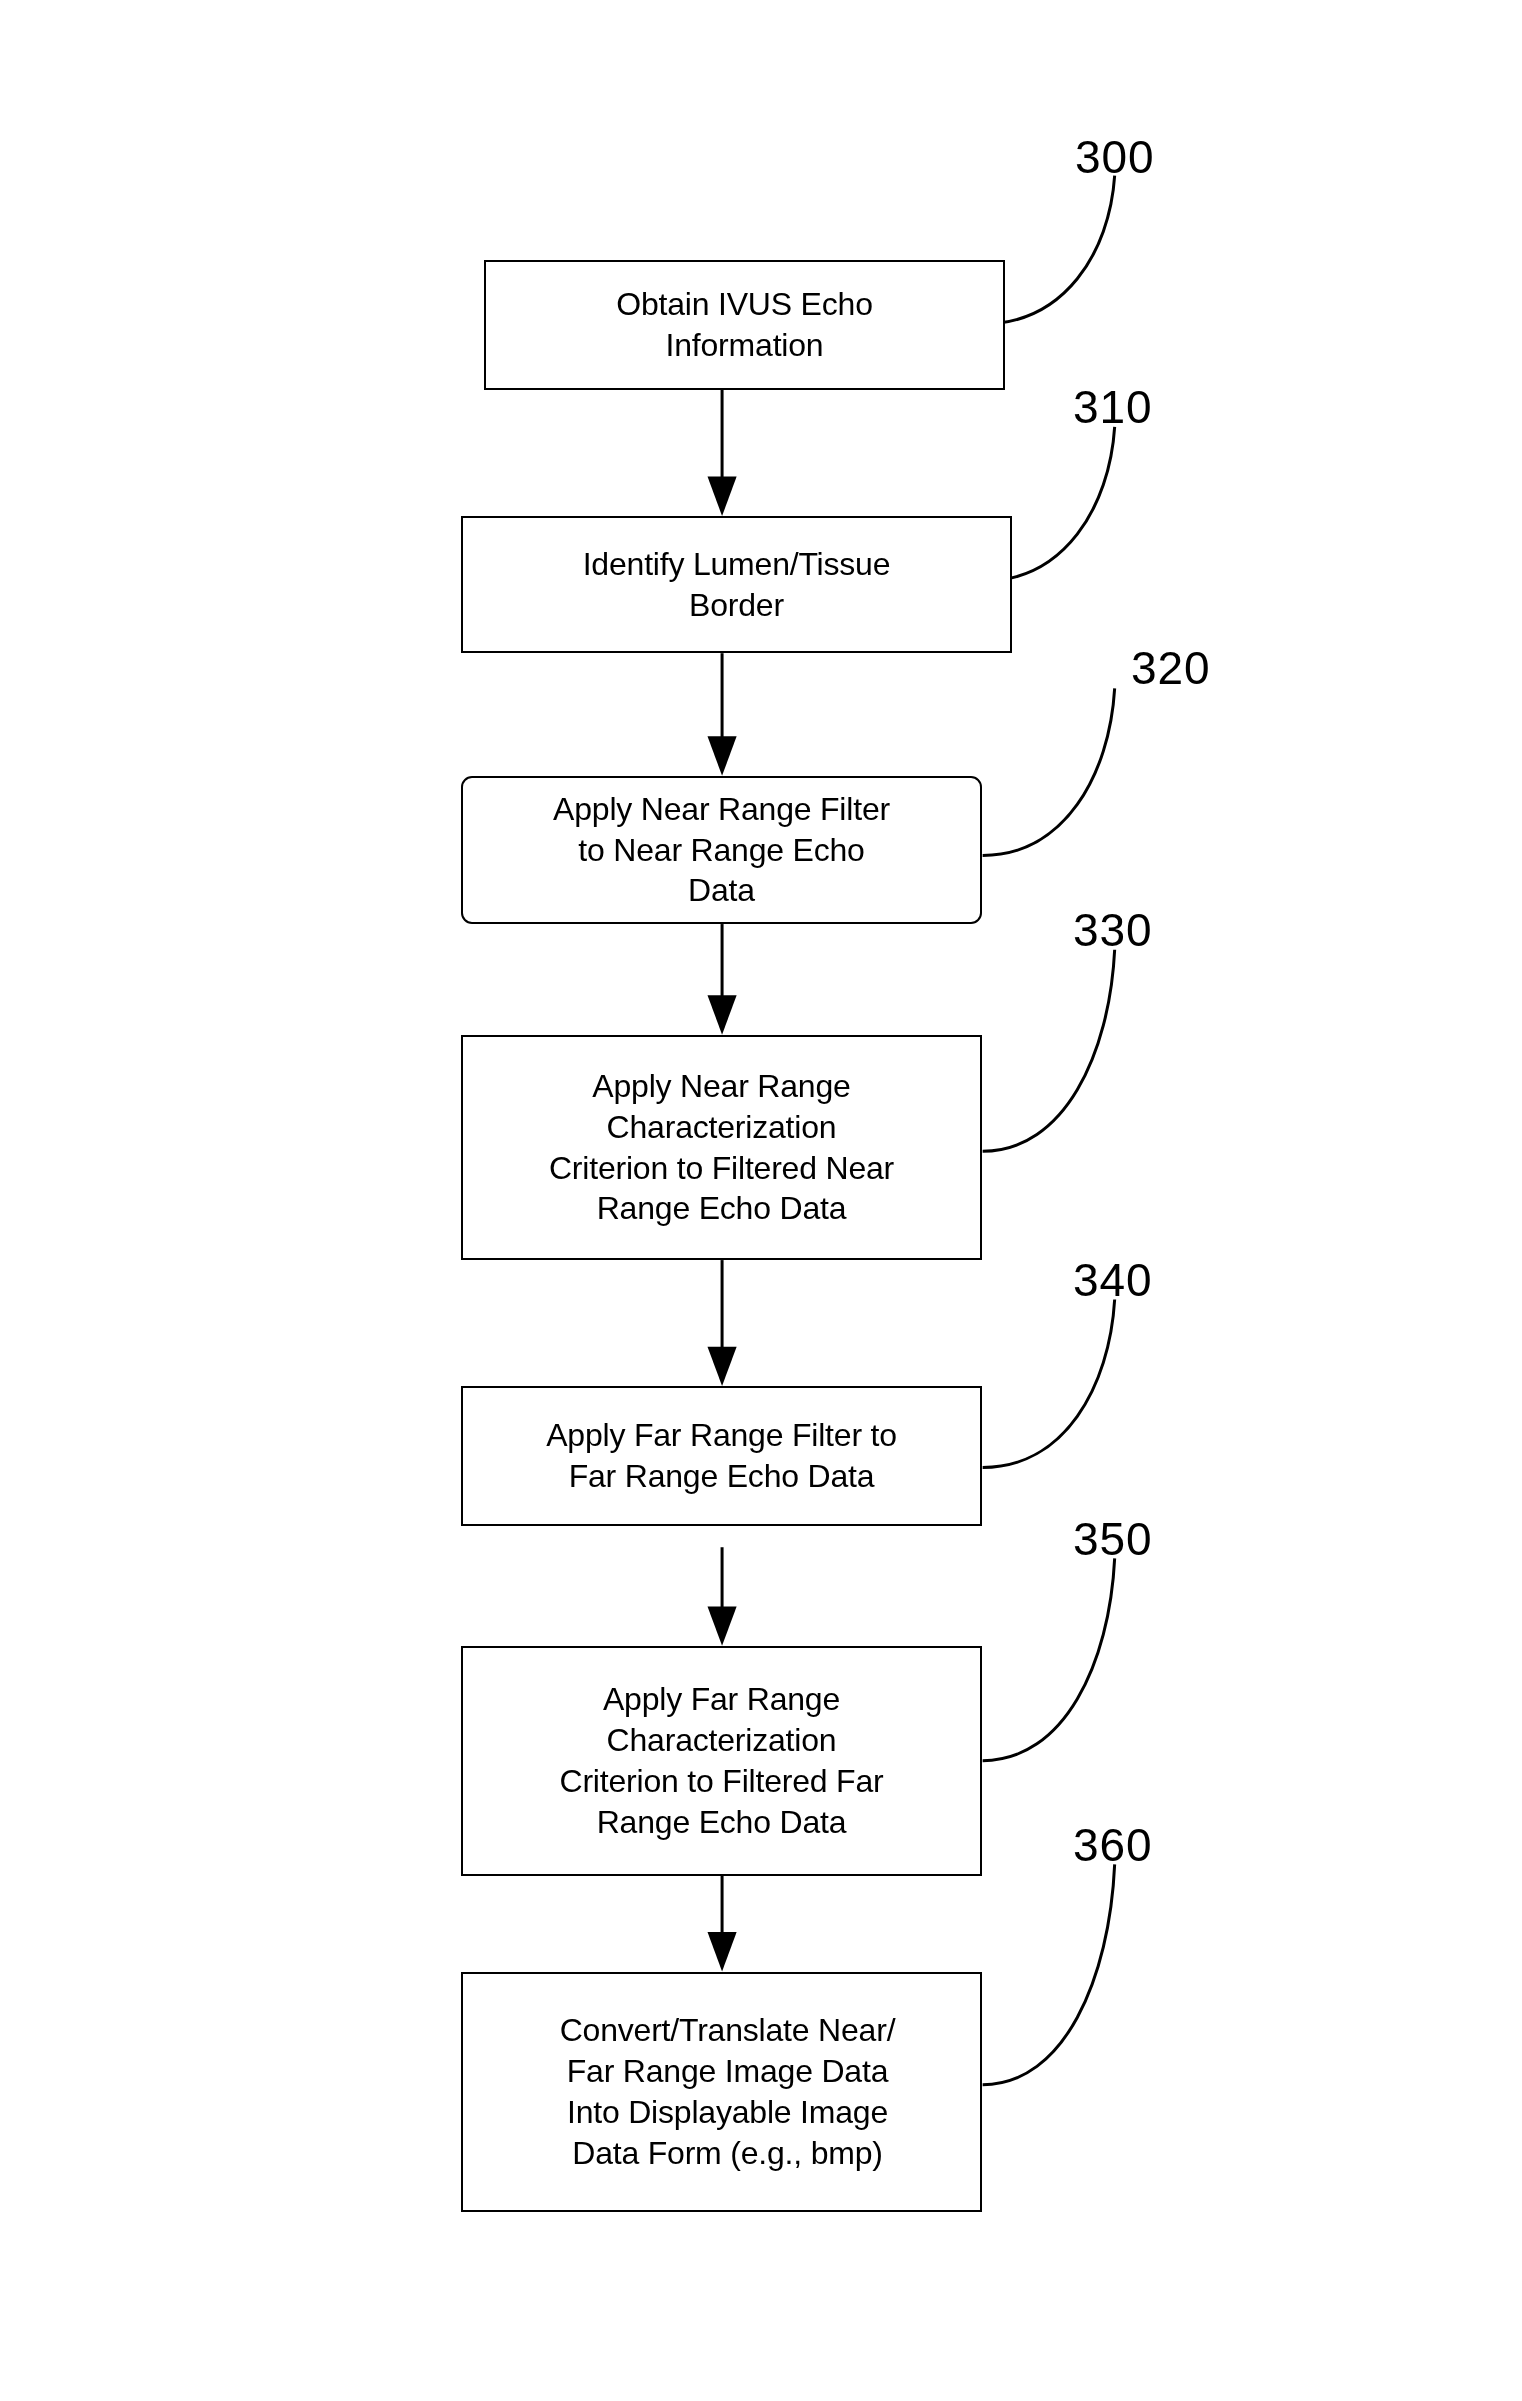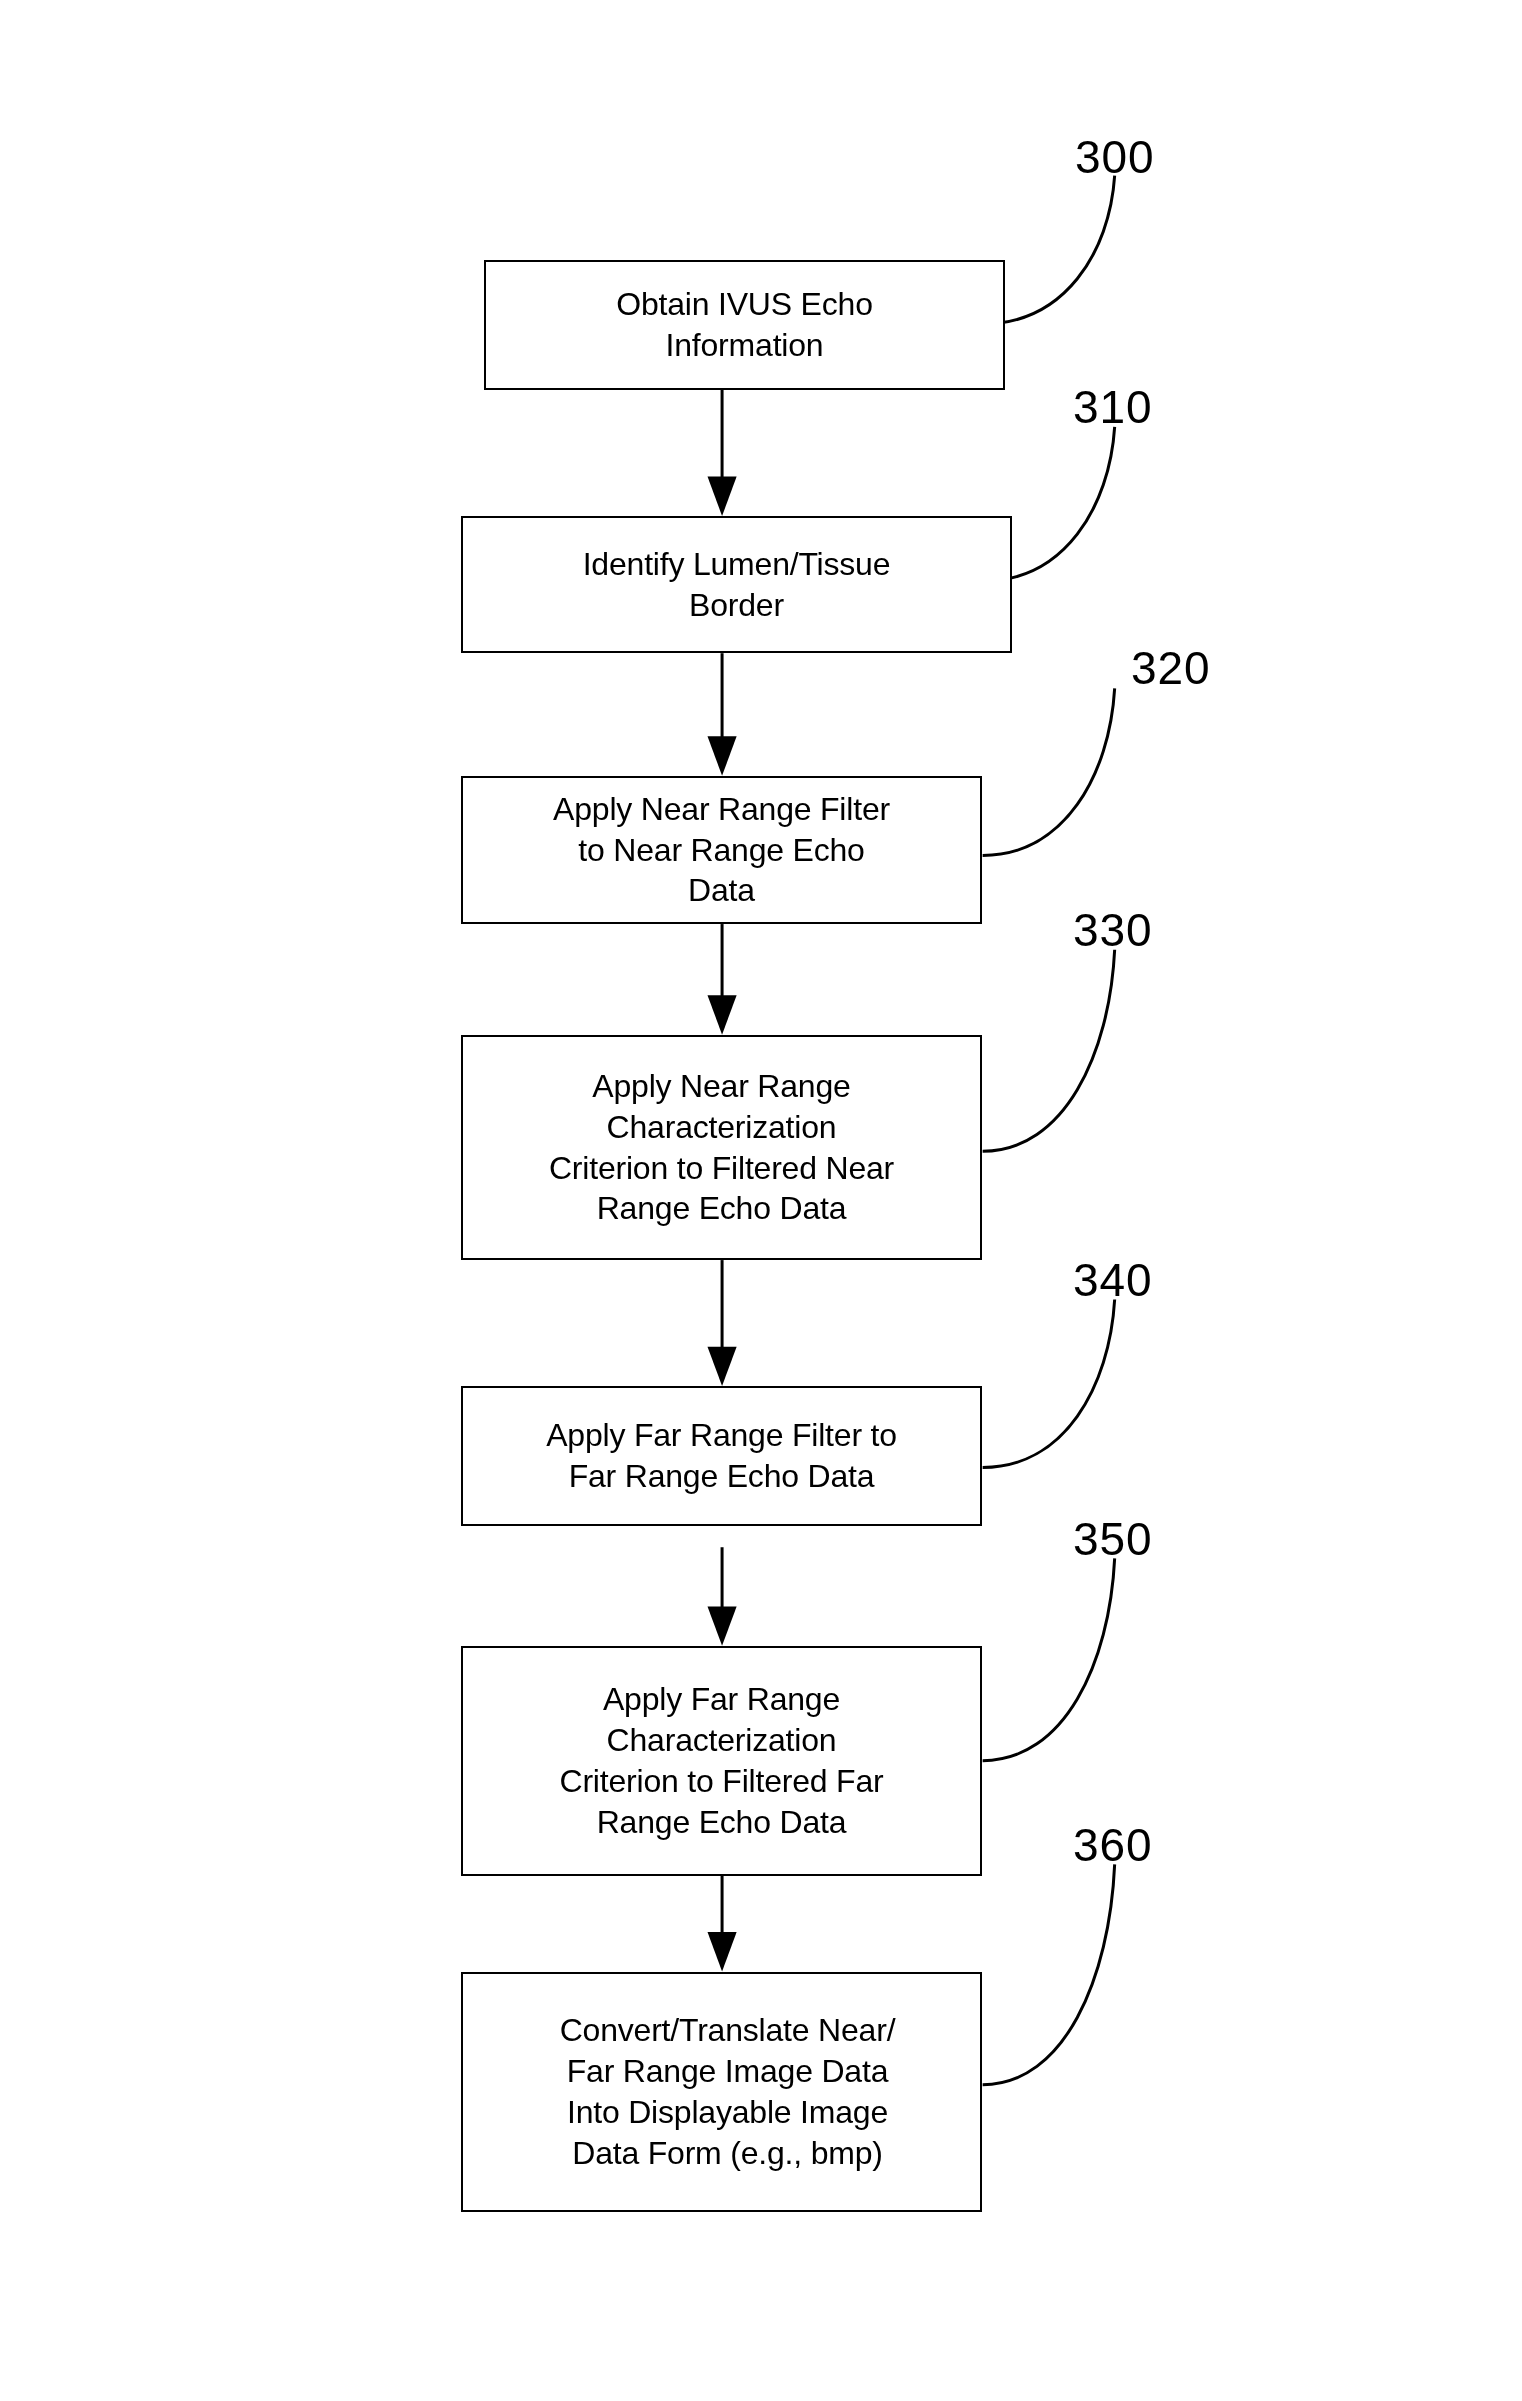--- a/index.html
+++ b/index.html
@@ -84,21 +84,21 @@
 
   <div id="box-layer">
       <div class="node-box" style="left: 484px; top: 260px; width: 521px; height: 130px;">
         <div class="node-text">Obtain IVUS Echo
 Information</div>
       </div>
       <div class="node-box" style="left: 461px; top: 516px; width: 551px; height: 137px;">
         <div class="node-text">Identify Lumen/Tissue
 Border</div>
       </div>
-      <div class="node-box" style="left: 461px; top: 776px; width: 521px; height: 148px;">
+      <div class="node-box" style="left: 461px; top: 776px; width: 521px; height: 148px; border-radius: 11px;">
         <div class="node-text">Apply Near Range Filter
 to Near Range Echo
 Data</div>
       </div>
       <div class="node-box" style="left: 461px; top: 1035px; width: 521px; height: 225px;">
         <div class="node-text">Apply Near Range
 Characterization
 Criterion to Filtered Near
 Range Echo Data</div>
       </div>

